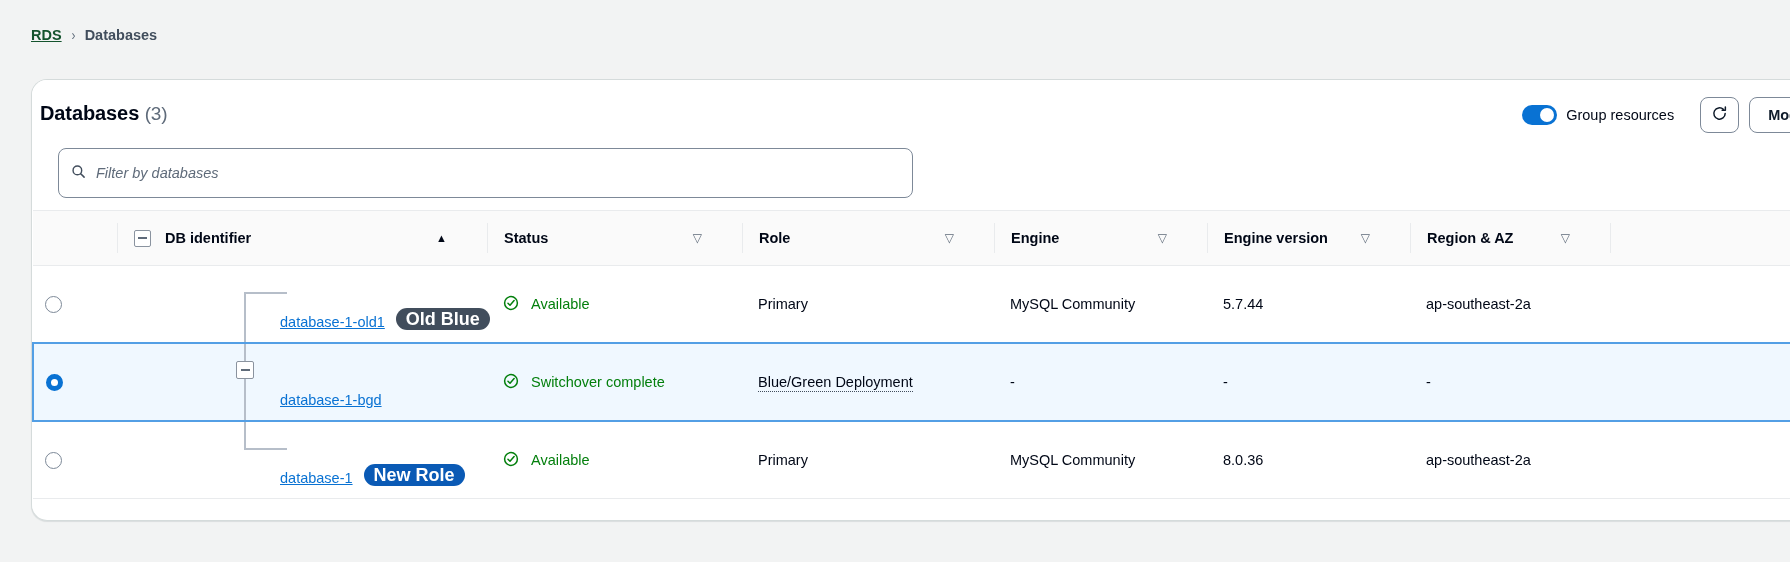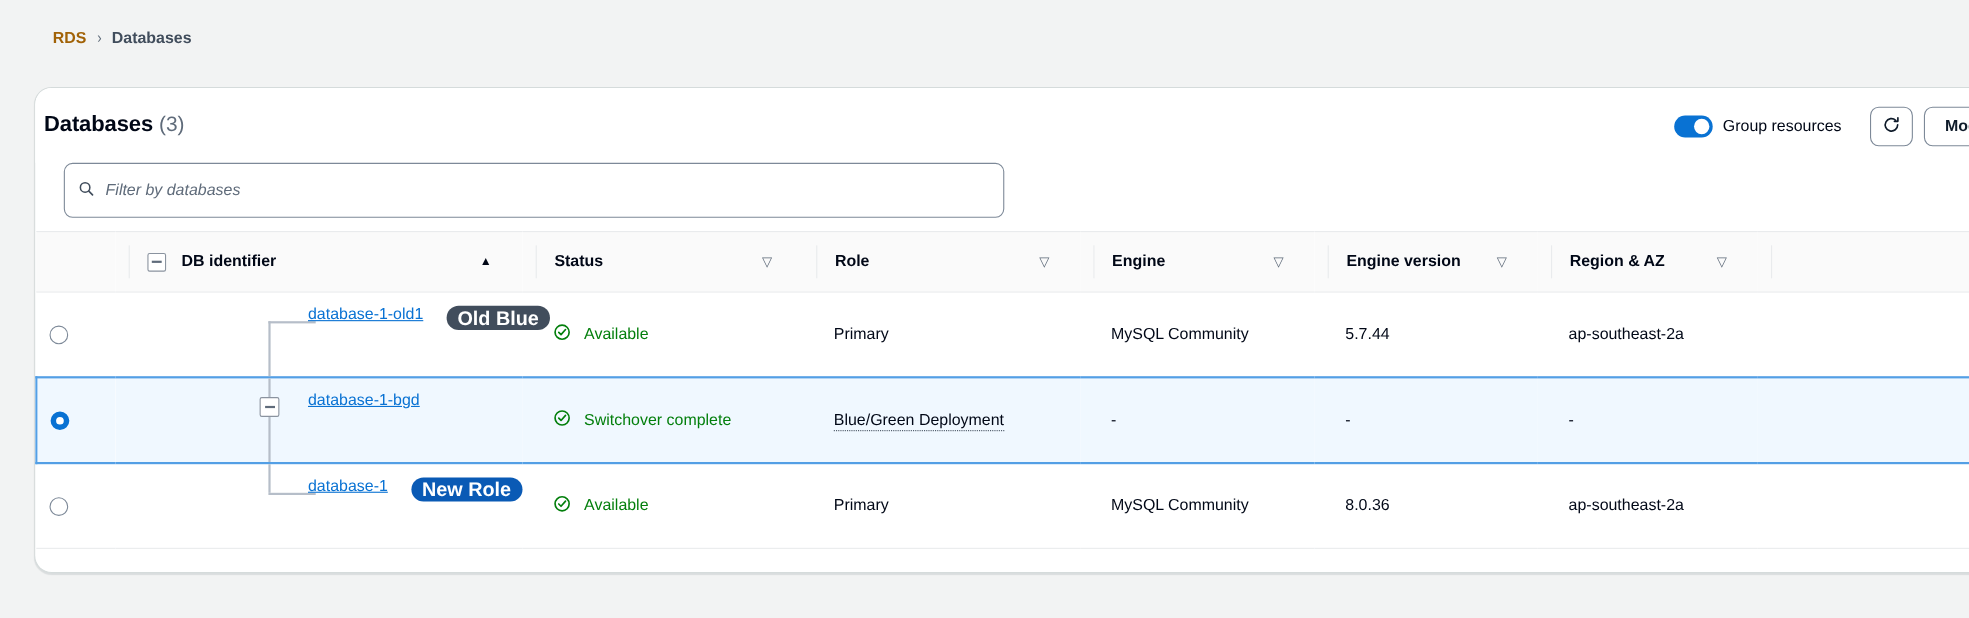--- a/index.html
+++ b/index.html
@@ -23,24 +23,24 @@
     position: absolute;
     left: 31px;
     top: 26px;
     display: flex;
     align-items: center;
     gap: 9px;
     font-size: 14.5px;
     font-weight: 700;
   }
   .bc-link {
-    color: #a16207;
+    color: #14532d;
+    text-decoration: underline;
     cursor: pointer;
     font-weight: 700;
-    margin-left: 17px;
   }
   .bc-sep {
     color: #5f6b7a;
     font-weight: 400;
     font-size: 15px;
     display: inline-block;
     transform: scaleX(0.8);
   }
   .bc-current {
     color: #414d5c;
@@ -246,25 +246,24 @@
   }
   .radio.checked {
     border: 5px solid #0972d3;
     background: #ffffff;
   }
 
   
   td.cell-id { position: relative; padding-left: 0; }
   .id-inner {
     display: flex;
-    align-items: flex-start;
+    align-items: flex-end;
     height: 52px;
     position: relative;
     padding-left: 56px;
-    gap: 10px;
   }
   .id-inner.child { padding-left: 163px; }
   .db-link {
     color: #0972d3;
     text-decoration: underline;
     cursor: pointer;
     font-size: 14.5px;
     white-space: nowrap;
   }
   .badge {

